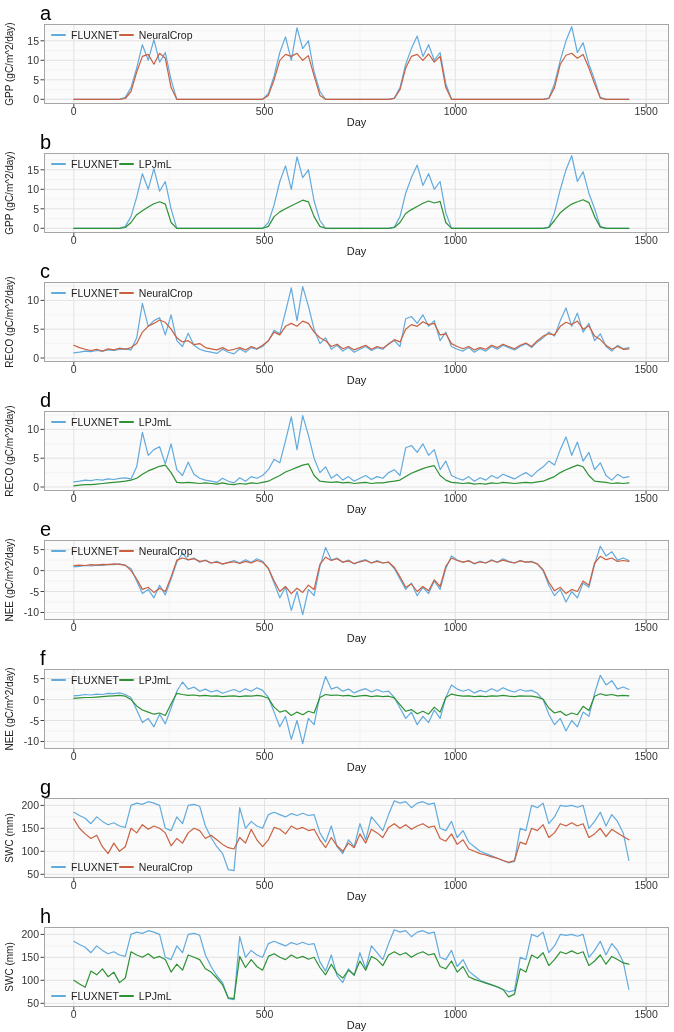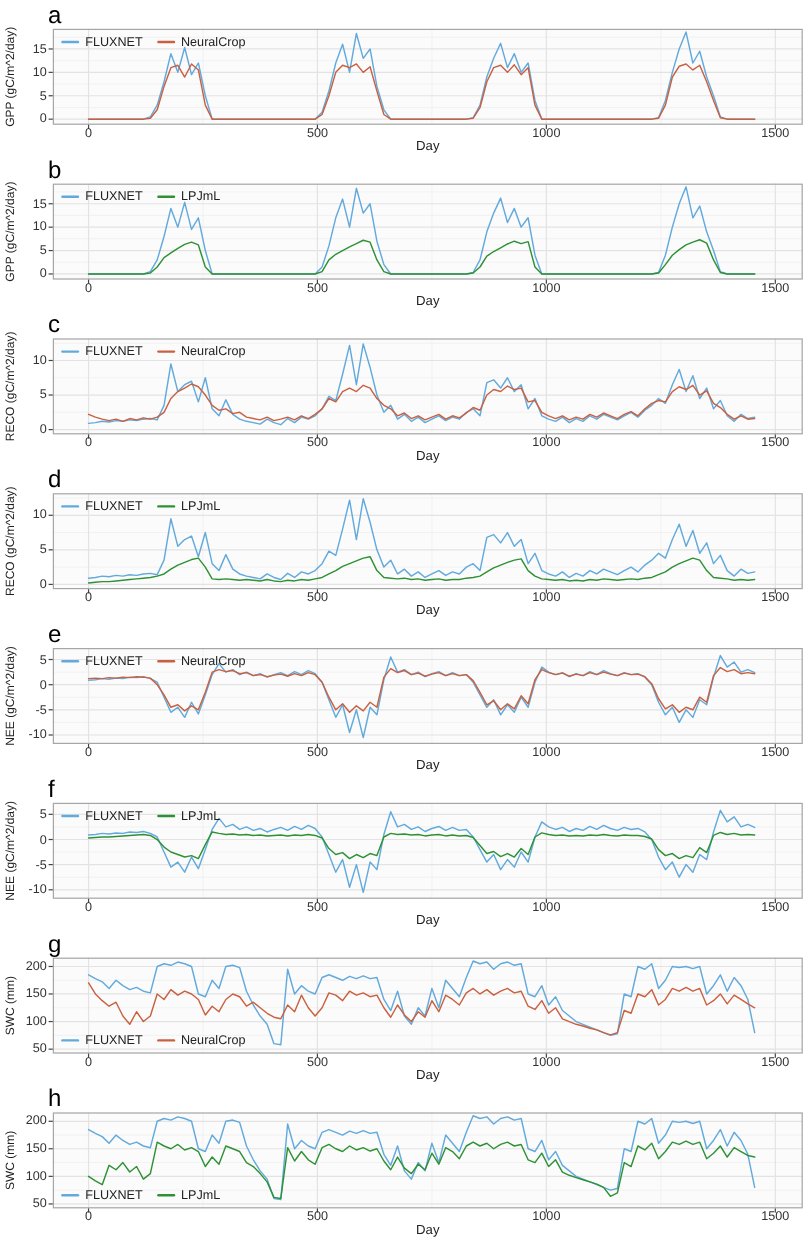--- a/index.html
+++ b/index.html
@@ -7,21 +7,21 @@
   #figure{width:674px;height:1032px;}
   .panel{height:129px;position:relative;}
   .letter{margin-left:40px;height:24px;line-height:26px;font-size:20px;color:#000;}
   .body{display:flex;height:80px;}
   .ylab{width:17px;position:relative;}
   .ylab span{position:absolute;top:50%;left:50%;transform:translate(-50%,-50%) rotate(-90deg);font-size:10px;color:#222;white-space:nowrap;}
   .yticks{width:27px;position:relative;font-size:10.5px;color:#333;}
   .yticks span{position:absolute;right:5px;white-space:nowrap;margin-left:25px;}
   .plotarea{position:relative;width:625px;height:80px;}
   .plotarea svg{position:absolute;left:0;top:0;overflow:visible;display:block;}
-  .legend{position:absolute;left:7px;display:flex;align-items:center;gap:12px;font-size:10.5px;color:#222;white-space:nowrap;}
+  .legend{position:absolute;left:7px;display:flex;align-items:center;font-size:10.5px;color:#222;white-space:nowrap;}
   .leg-item{display:inline-flex;align-items:center;gap:5px;}
   .swatch{display:inline-block;width:15px;height:2.5px;border-radius:1px;}
   .xticks{height:13px;position:relative;margin-left:44px;width:625px;font-size:10.5px;color:#333;}
   .xticks span{position:absolute;top:1px;transform:translateX(-50%);}
   .daylab{margin-left:44px;width:625px;text-align:center;font-size:11px;height:12px;line-height:11px;color:#222;}
 </style>
 </head>
 <body>
 
 <div id="figure">

